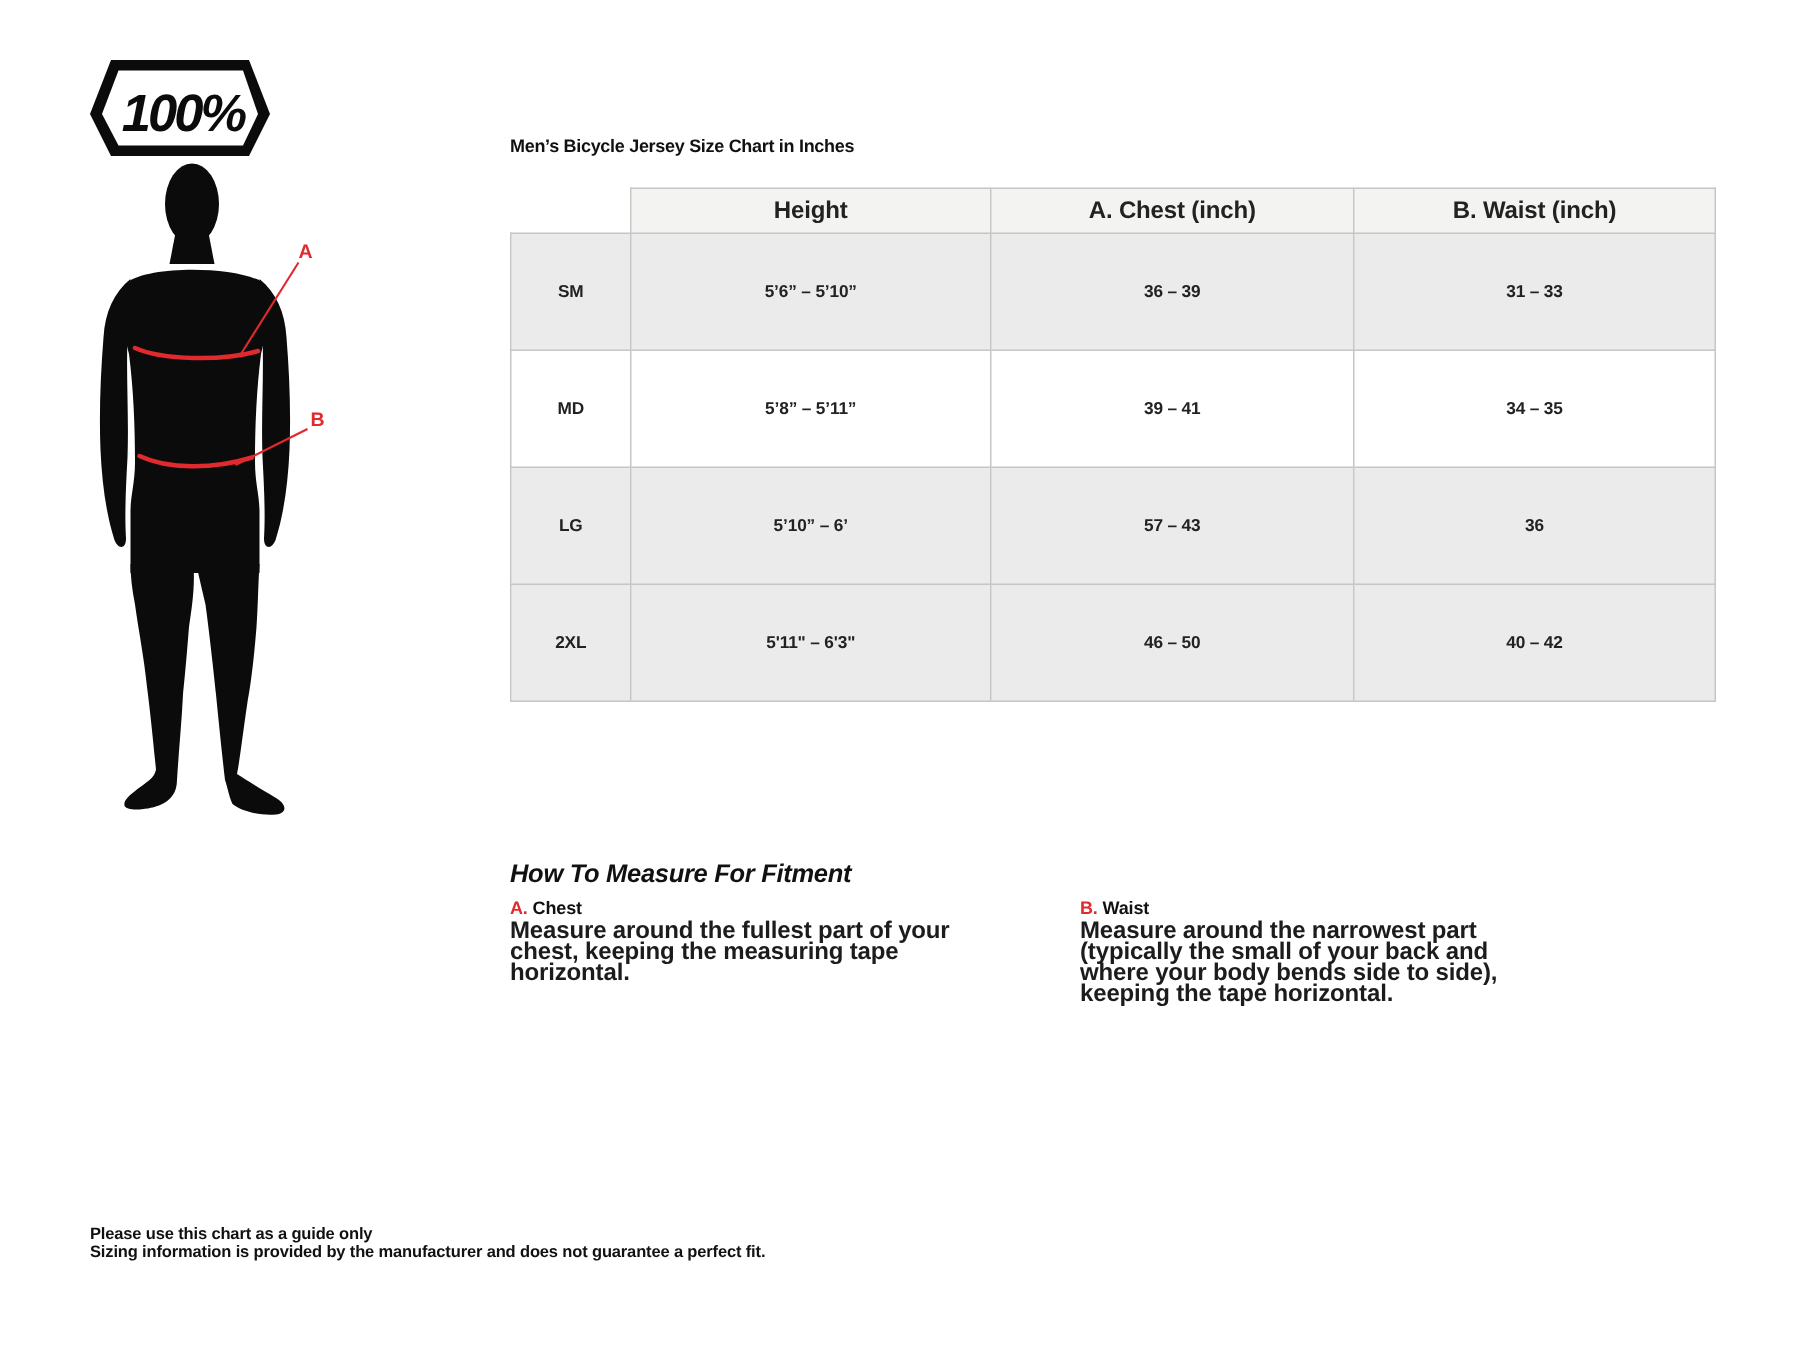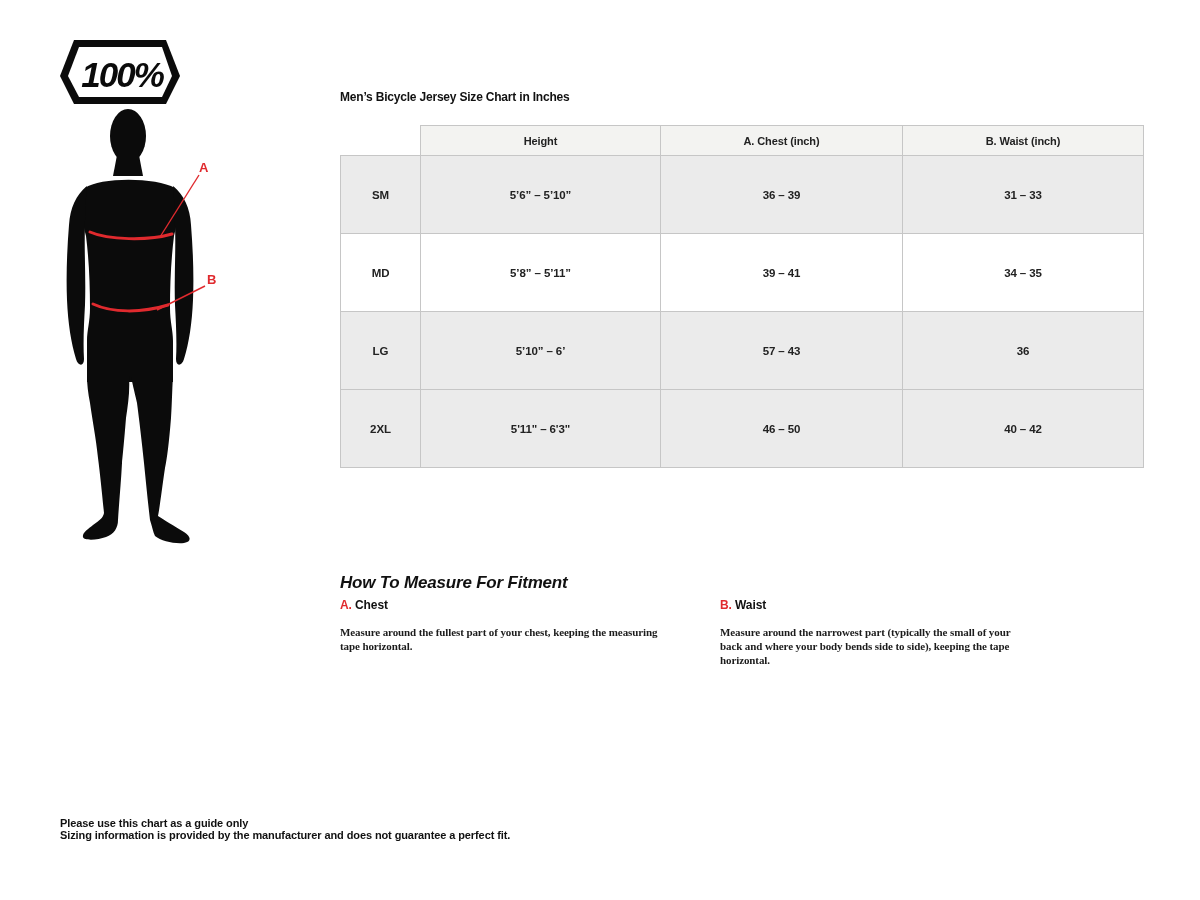--- a/index.html
+++ b/index.html
@@ -27,36 +27,36 @@
   
   .size-table-wrap { position: absolute; left: 340px; top: 125px; }
   table.size-table {
     border-collapse: collapse; table-layout: fixed; width: 803px;
     font-size: 11.5px; font-weight: bold; color: #222;
   }
   table.size-table th, table.size-table td {
     border: 1px solid #c6c6c6; text-align: center; vertical-align: middle;
     letter-spacing: -0.1px;
   }
-  table.size-table thead th { height: 30px; background: #f3f3f1; font-size: 11px; }
+  table.size-table thead th { height: 30px; background: #f3f3f1; font-size: 16px; }
   table.size-table thead th.blank { border: none; background: transparent; }
   table.size-table tbody td { height: 78px; background: #ffffff; }
   table.size-table tbody tr.alt td { background: #ebebeb; }
 
   
   .measure-title {
     position: absolute; left: 340px; top: 573px;
     font-size: 17px; font-weight: bold; letter-spacing: -0.2px; color: #111; font-style: italic;
   }
   .measure-item { position: absolute; top: 598px; font-weight: bold; }
   .measure-item.item-a { left: 340px; width: 335px; }
   .measure-item.item-b { left: 720px; width: 310px; }
-  .measure-item h3 { font-size: 12px; letter-spacing: -0.1px; color: #111; margin-bottom: 13px; }
+  .measure-item h3 { font-size: 12px; letter-spacing: -0.1px; color: #111; margin-bottom: 2px; }
   .measure-item h3 .red { color: #e02a2e; }
-  .measure-item p { font-size: 11px; line-height: 14px; color: #1c1c1c; letter-spacing: -0.1px; font-family: Liberation Serif, serif; }
+  .measure-item p { font-size: 16px; line-height: 14px; color: #1c1c1c; letter-spacing: -0.1px; }
 
   
   .disclaimer {
     position: absolute; left: 60px; top: 817px;
     font-size: 11px; line-height: 12px; font-weight: bold; color: #111; letter-spacing: -0.1px;
   }
 </style>
 </head>
 <body>
 

